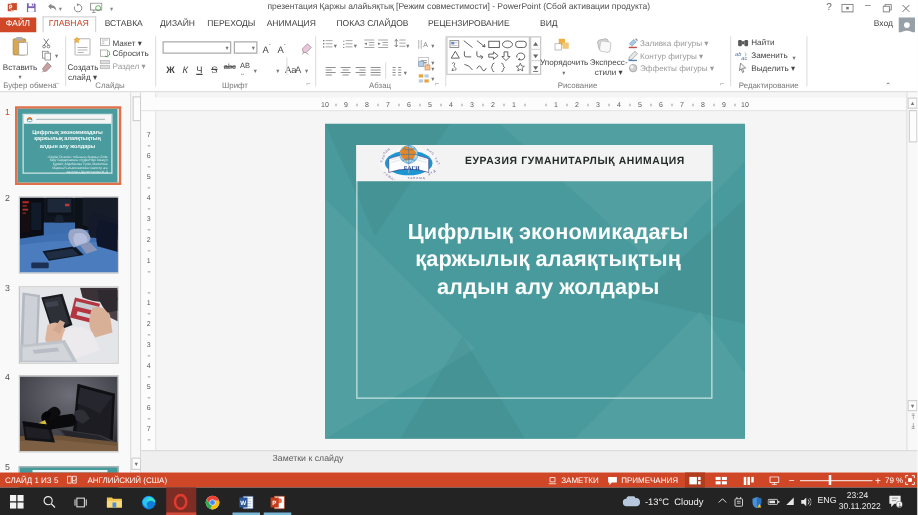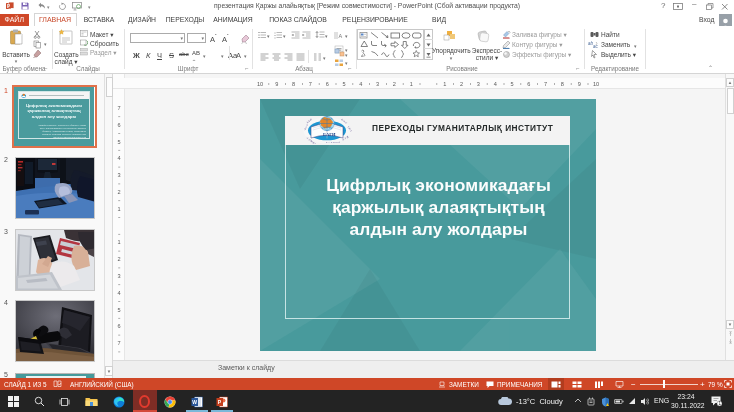--- a/index.html
+++ b/index.html
@@ -562,21 +562,21 @@
         <circle cx="50" cy="15" r="14.5" fill="#aadcf0"></circle>
         <g stroke="#4a90c0" stroke-width="0.9" fill="none">
           <circle cx="50" cy="15" r="14.5"></circle>
           <ellipse cx="50" cy="15" rx="7" ry="14.5"></ellipse>
           <path d="M35.5 15 h29 M38 7.5 h24 M38 22.5 h24"></path>
         </g>
         <path d="M44 2 l12 3 l6 7 l-4 9 l-12 4 l-8 -6 l-2 -9 z" fill="#e8821e" opacity="0.95"></path>
         <path d="M50 0.5 v29 M35.5 15 h29 M40 4.5 q10 7 20 0 M40 25.5 q10 -7 20 0" stroke="#3a78b0" stroke-width="1" fill="none"></path>
         <text x="42" y="40" font-size="9" fill="#20458a" font-weight="bold" font-family="Liberation Serif">ЕАГИ</text>
       </svg>
-      <div class="abs" style="left:112px;top:23.5px;width:220px;font-size:8.3px;font-weight:bold;color:#252a2a;letter-spacing:0.5px">ПЕРЕХОДЫ ГУМАНИТАРЛЫҚ ИНСТИТУТ</div>
+      <div class="abs" style="left:112px;top:23.5px;width:220px;font-size:8.3px;font-weight:bold;color:#252a2a;letter-spacing:0.5px">ЕУРАЗИЯ ГУМАНИТАРЛЫҚ АНИМАЦИЯ</div>
       <div class="abs" style="left:41px;top:75px;width:275px;text-align:center;font-size:17.4px;line-height:22px;font-weight:bold;color:#fbfdfd;letter-spacing:0.1px">Цифрлық экономикадағы қаржылық алаяқтықтың алдын алу жолдары</div>
     </div>
     <div class="abs" id="escroll">
       <div class="abs" style="left:0px;top:4px;width:8px;height:9px;background:#fdfdfd;border:1px solid #d0d0d0;font-size:4.5px;color:#777;text-align:center;line-height:8px">▲</div>
       <div class="abs" style="left:1px;top:14px;width:7px;height:26px;background:#fdfdfd;border:1px solid #d0d0d0"></div>
       <div class="abs" style="left:0px;top:246px;width:8px;height:9px;background:#fdfdfd;border:1px solid #d0d0d0;font-size:4.5px;color:#777;text-align:center;line-height:8px">▼</div>
       <div class="abs" style="left:1px;top:257px;width:7px;height:7px;font-size:6px;color:#666;text-align:center;line-height:7px">⤒</div>
       <div class="abs" style="left:1px;top:264.5px;width:7px;height:7px;font-size:6px;color:#666;text-align:center;line-height:7px">⤓</div>
     </div>
   </div>

